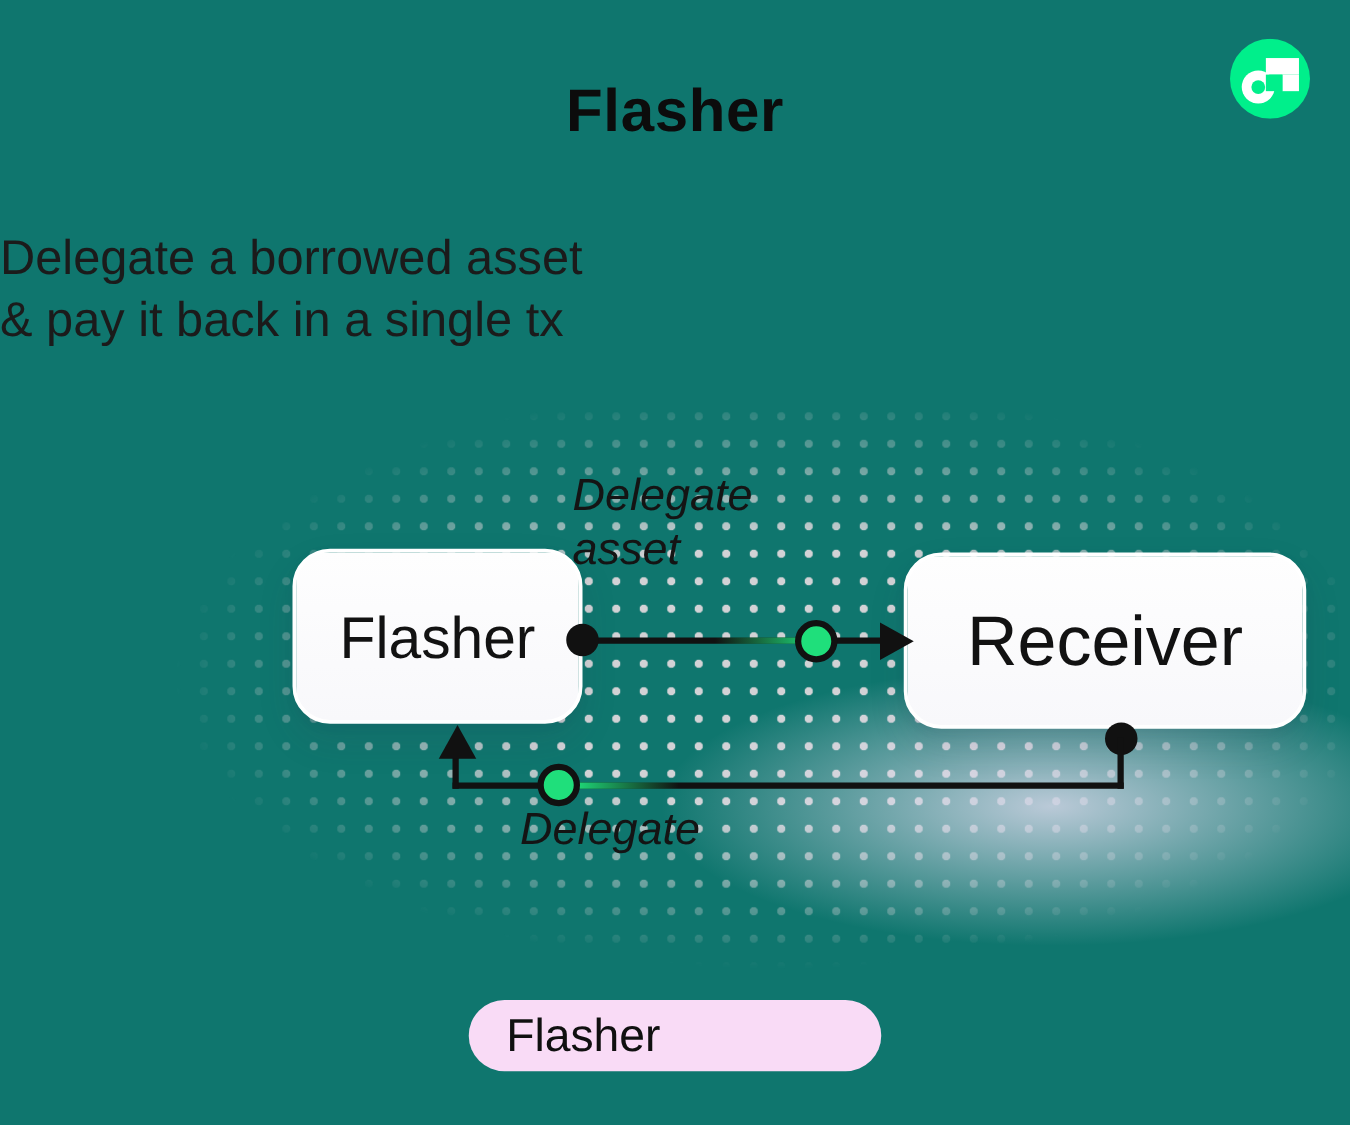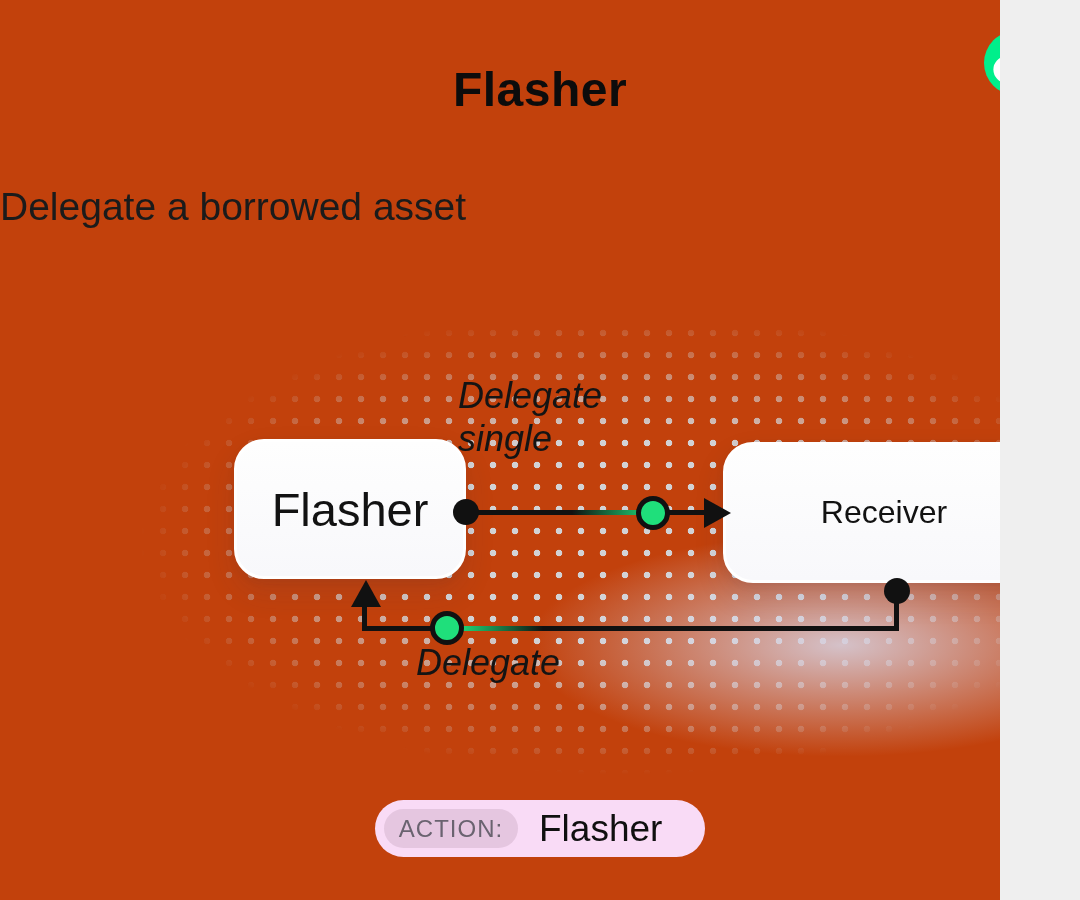--- a/index.html
+++ b/index.html
@@ -3,22 +3,22 @@
 <meta charset="utf-8">
 <style>
   html,body{margin:0;padding:0;}
   body{
     background:#efefef;
     font-family:"Liberation Sans","DejaVu Sans",sans-serif;
     -webkit-font-smoothing:antialiased;
   }
   #canvas{
     position:relative;
-    width:1000px;height:900px;
-    background:#c2410c;
+    width:1080px;height:900px;
+    background:#0f766e;
     overflow:hidden;
     text-decoration:underline;
   }
   .abs{position:absolute;}
 
   
   .page-title{
     left:0;top:62px;width:1080px;
     text-align:center;
     font-size:48px;font-weight:700;color:#0c0c0c;
@@ -50,21 +50,21 @@
   .node{
     background:linear-gradient(180deg,#fefefe 0%,#f8f8fb 100%);
     border:3px solid #ffffff;
     border-radius:30px;
     box-shadow:0 14px 30px rgba(55,55,85,0.12),0 3px 8px rgba(55,55,85,0.06);
     display:flex;align-items:center;justify-content:center;
     box-sizing:border-box;
     color:#121212;
   }
   .node-flasher{left:234px;top:439px;width:232px;height:140px;font-size:47px;}
-  .node-receiver{left:723px;top:442px;width:322px;height:141px;font-size:32px;line-height:53px;text-align:right;}
+  .node-receiver{left:723px;top:442px;width:322px;height:141px;font-size:56px;line-height:53px;text-align:right;}
 
   
   .flow-label{
     font-style:italic;
     font-size:36px;color:#141414;
     text-align:left;line-height:43px;
   }
   .label-call{left:26px;top:471px;width:220px;}
   .label-delegate{left:458px;top:374px;width:260px;}
   .label-repayment{left:416px;top:641px;width:300px;}
@@ -121,20 +121,21 @@
 <body>
 
 <div id="canvas">
 
   <div class="abs dot-grid"></div>
   <div class="abs lavender-glow"></div>
 
   <div class="abs page-title">Flasher</div>
   <div class="abs page-subtitle">
     <div>Delegate a borrowed asset</div>
+    <div>&amp; pay it back in a single tx</div>
   </div>
 
   <div class="abs logo">
     <svg width="64" height="64" viewBox="0 0 58 58" aria-hidden="true">
       <circle cx="29" cy="29" r="29" fill="#00ef8b"></circle>
       <circle cx="20.5" cy="35" r="12" fill="#ffffff"></circle>
       <rect x="26" y="14" width="24" height="12" fill="#ffffff"></rect>
       <rect x="38" y="26" width="12" height="12" fill="#ffffff"></rect>
       <rect x="26" y="26" width="12" height="12" fill="#00ef8b"></rect>
       <circle cx="20.5" cy="35" r="5" fill="#00ef8b"></circle>
@@ -159,22 +160,21 @@
   <div class="abs black-dot dot-receiver-out"></div>
   <div class="abs line vline-right"></div>
   <div class="abs line hline-repay"></div>
   <div class="abs trail-repay"></div>
   <div class="abs line vline-left"></div>
   <div class="abs head-up"></div>
   <div class="abs green-node green-repay"></div>
 
   <div class="abs flow-label label-delegate">
     <div>Delegate</div>
-    <div>single</div>
+    <div>asset</div>
   </div>
   <div class="abs flow-label label-repayment">Delegate</div>
 
   <div class="abs action-badge">
-    <div class="action-chip">ACTION:</div>
     <div class="action-value">Flasher</div>
   </div>
 
 </div>
 
 </body></html>

